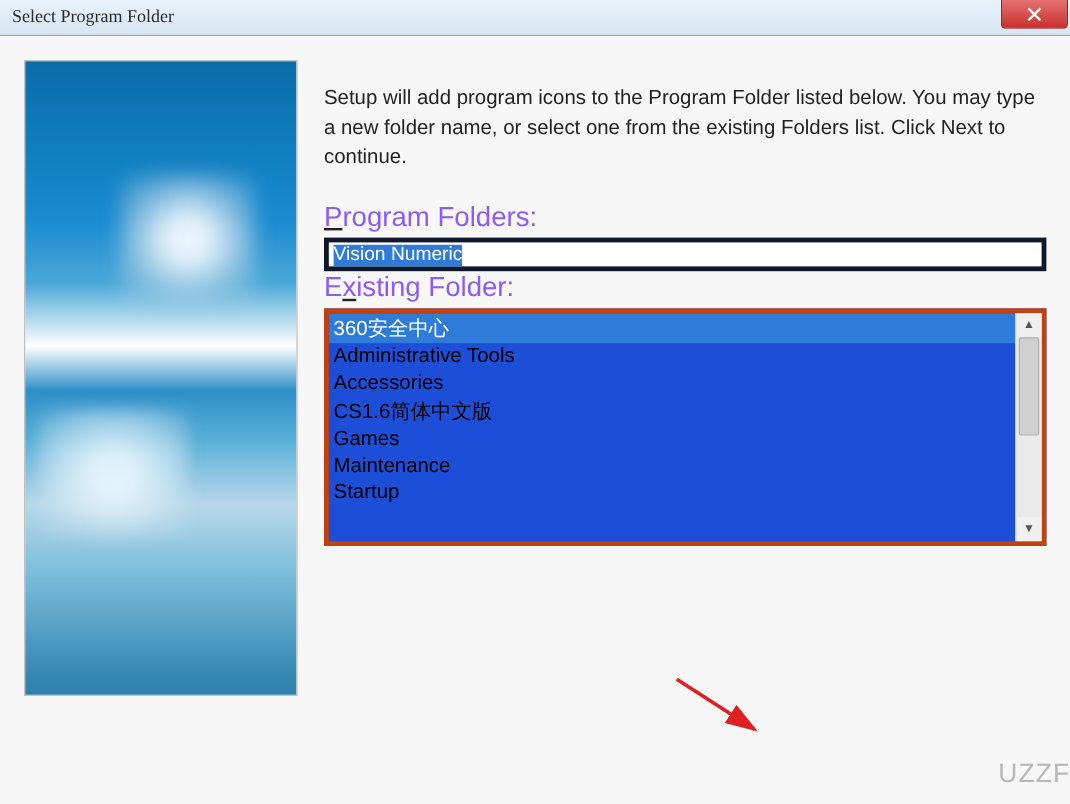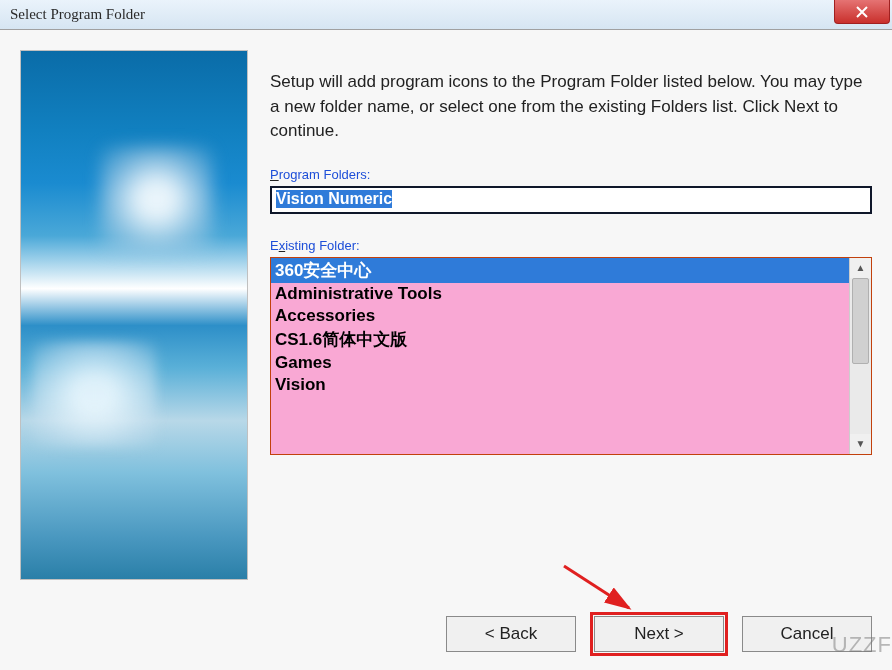--- a/index.html
+++ b/index.html
@@ -90,52 +90,49 @@
       flex: 1;
       padding-top: 20px;
     }
     .description {
       font-size: 17px;
       color: #222;
       line-height: 1.45;
       margin-bottom: 23px;
     }
     .label {
-      font-size: 13px;
-      color: #1d4ed8;
+      font-size: 23px;
+      color: #8b5cf6;
       margin-bottom: 4px;
     }
     .underline-label {
       text-decoration: underline;
       text-decoration-color: #222;
     }
     .text-input {
       width: 100%;
       height: 28px;
-      border: 2px solid #0f172a;
+      border: 4px solid #0f172a;
       padding: 2px 4px;
       font-size: 16px;
       background: white;
-      margin-bottom: 24px;
-      font-weight: bold;
     }
     .text-input .selected-text {
       background: #2f7bd9;
       color: white;
       padding: 0 0;
       display: inline-block;
     }
     .list-container {
       position: relative;
       width: 100%;
       height: 198px;
-      border: 1px solid #c2410c;
-      background: #f9a8d4;
-      display: flex;
-      font-weight: bold;
+      border: 4px solid #c2410c;
+      background: #1d4ed8;
+      display: flex;
     }
     .list-box {
       flex: 1;
       overflow: hidden;
       font-size: 17px;
     }
     .list-item {
       padding: 1px 4px;
       white-space: nowrap;
       cursor: default;
@@ -246,38 +243,34 @@
       <div class="label">
         <span>E</span><span class="underline-label">x</span><span>isting Folder:</span>
       </div>
       <div class="list-container">
         <div class="list-box" id="folders-list">
             <div class="list-item selected">360安全中心</div>
             <div class="list-item">Administrative Tools</div>
             <div class="list-item">Accessories</div>
             <div class="list-item">CS1.6简体中文版</div>
             <div class="list-item">Games</div>
-            <div class="list-item">Vision</div>
+            <div class="list-item">Maintenance</div>
+            <div class="list-item">Startup</div>
           </div>
         <div class="scrollbar">
           <div class="scroll-btn">▲</div>
           <div class="scroll-track">
             <div class="scroll-thumb"></div>
           </div>
           <div class="scroll-btn">▼</div>
         </div>
       </div>
     </div>
   </div>
 
-  <div class="button-bar">
-    <button class="btn">&lt; Back</button>
-    <button class="btn highlighted">Next &gt;</button>
-    <button class="btn">Cancel</button>
-  </div>
 
   <svg class="arrow-annotation" width="90" height="60" viewBox="0 0 90 60">
     <defs>
       <marker id="ah" markerWidth="10" markerHeight="10" refX="8" refY="3" orient="auto">
         <path d="M0,0 L0,6 L9,3 z" fill="#e02020"></path>
       </marker>
     </defs>
     <line x1="10" y1="8" x2="75" y2="50" stroke="#e02020" stroke-width="3" marker-end="url(#ah)"></line>
   </svg>
 

